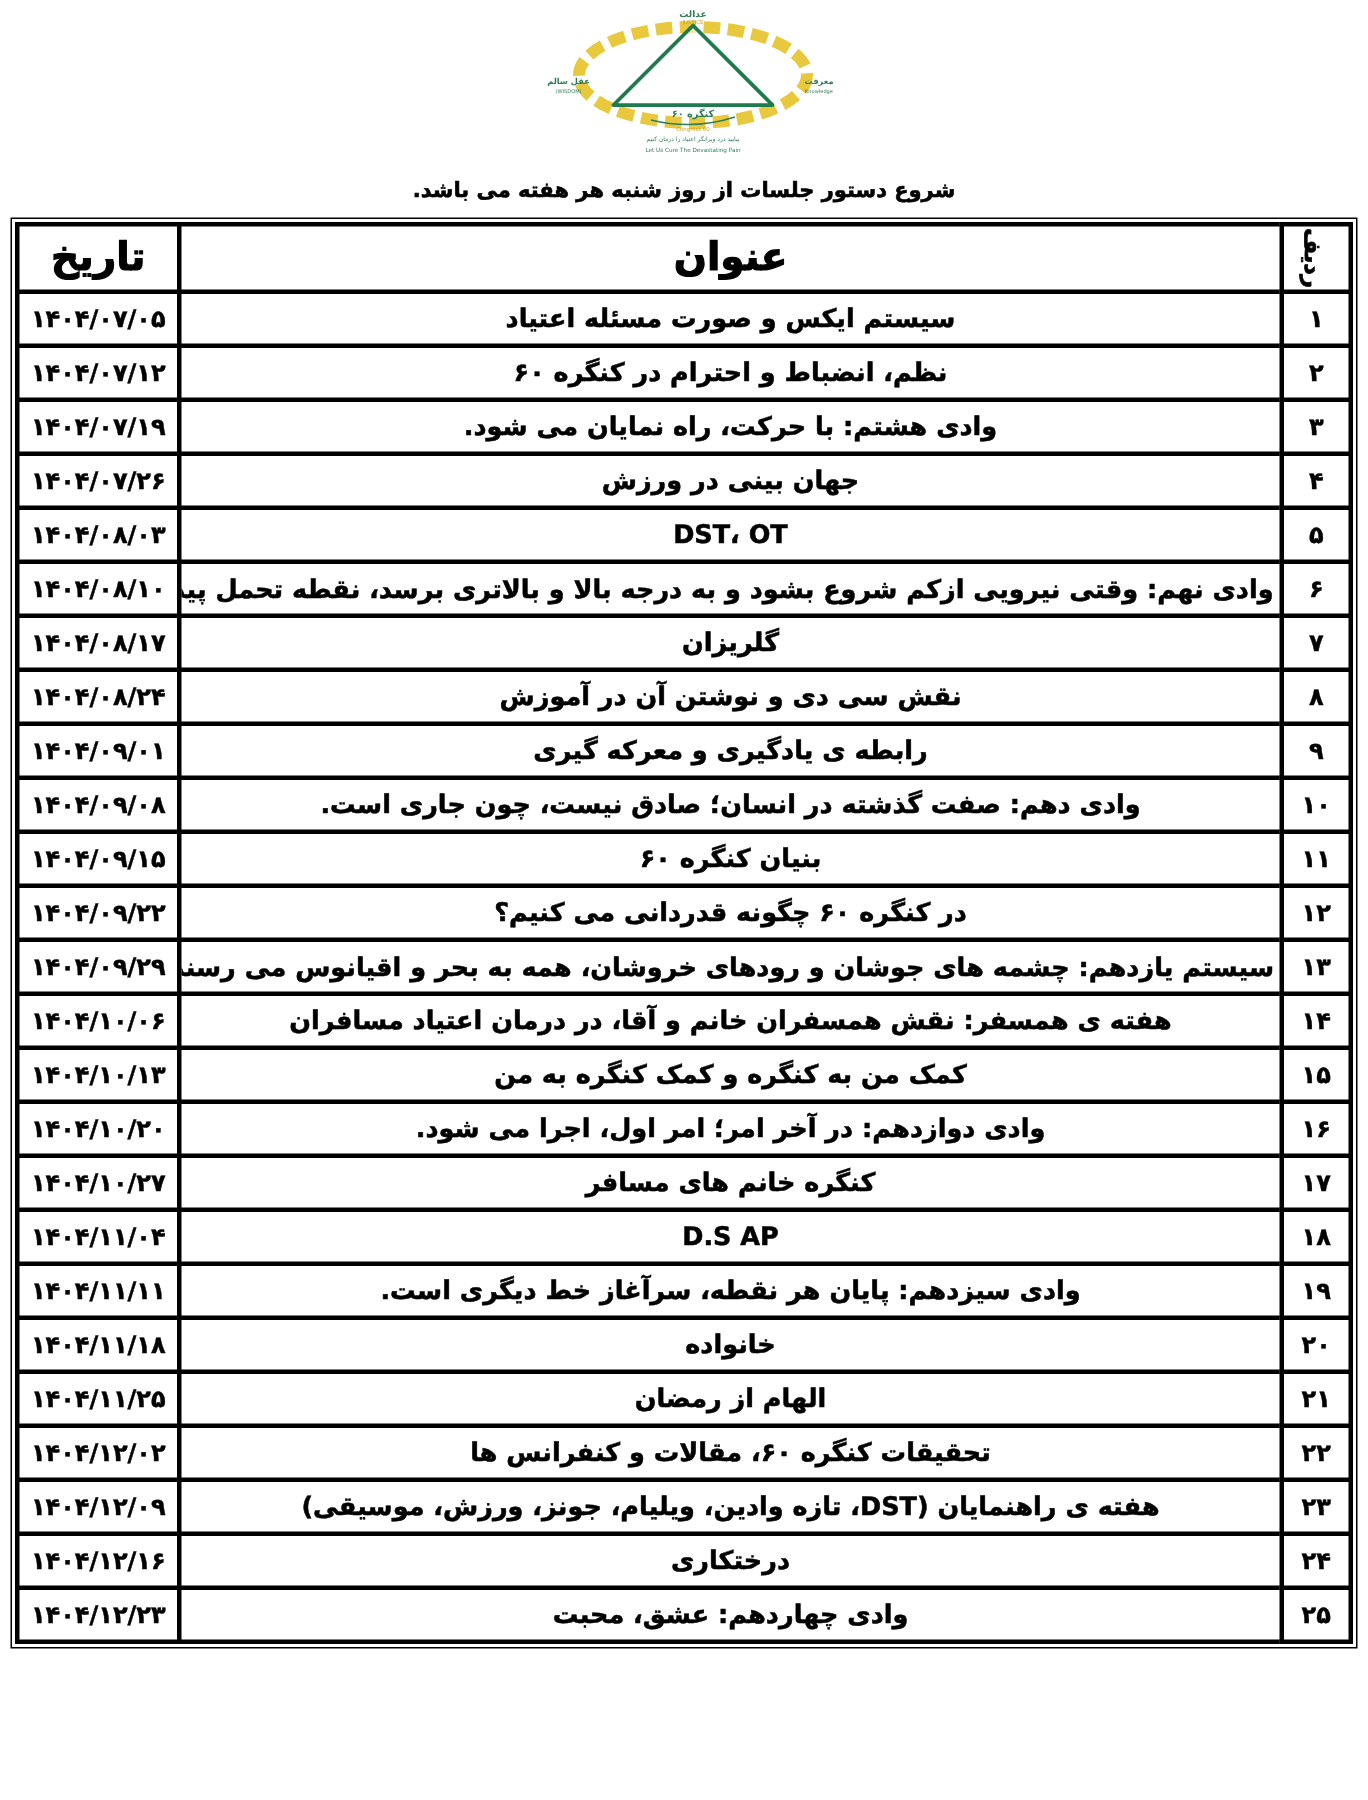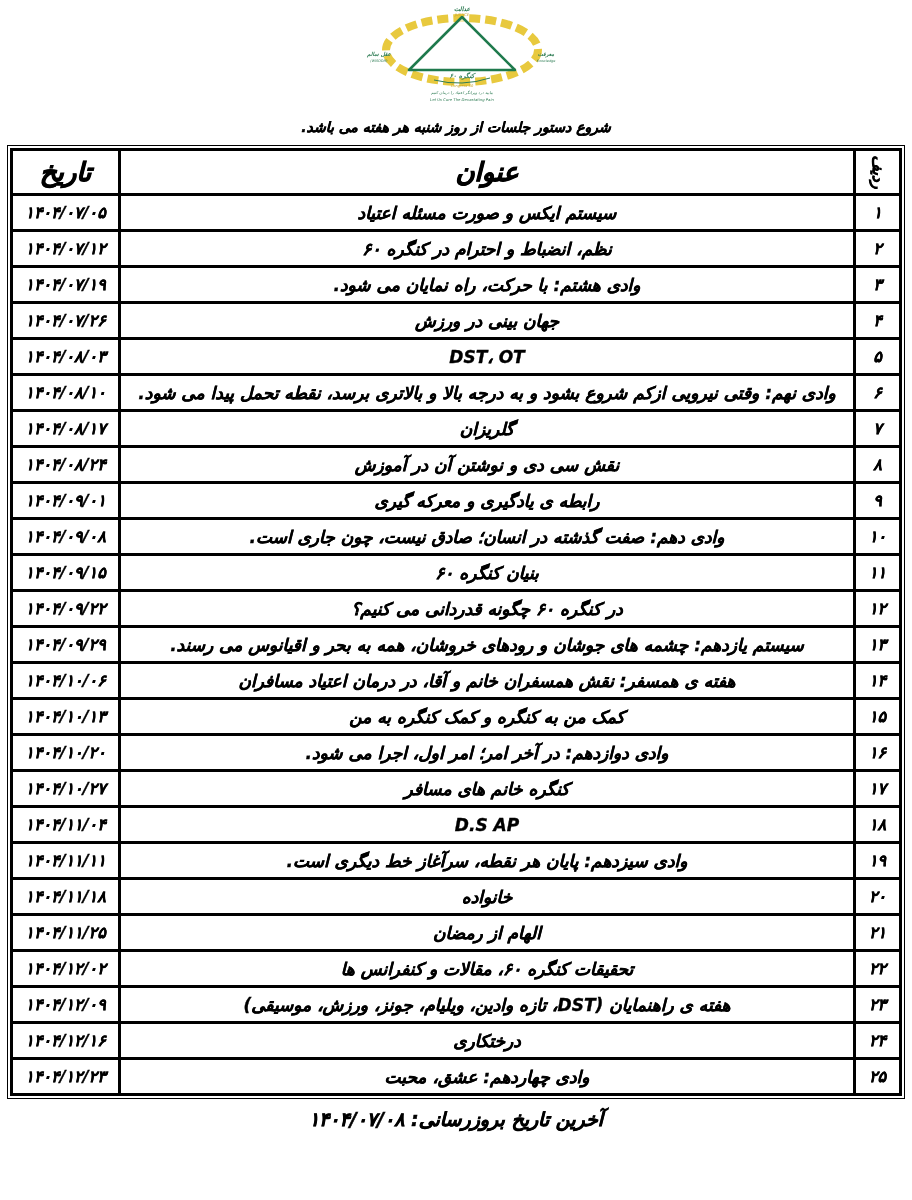--- a/index.html
+++ b/index.html
@@ -4,21 +4,21 @@
 <style>
   html, body {
     margin: 0; padding: 0;
     width: 912px; height: 1200px;
     background: #ffffff;
     font-family: "DejaVu Sans", sans-serif;
     color: #000;
     direction: rtl;
     overflow: hidden;
   }
-  .page { position: relative; width: 912px; height: 1200px; font-style: italic; }
+  .page { position: relative; width: 912px; height: 1200px; }
 
   
   .logo-wrap {
     width: 100%; height: 108px;
     display: flex; justify-content: center; align-items: flex-start;
     padding-top: 4px; box-sizing: border-box;
   }
   .logo-wrap svg { transform: translateX(6px); }
 
   
@@ -237,15 +237,14 @@
           </tr>
           <tr>
             <td class="radif-cell">۲۵</td>
             <td class="title-cell"><bdi>وادی چهاردهم: عشق، محبت</bdi></td>
             <td class="date-cell">۱۴۰۴/۱۲/۲۳</td>
           </tr>
         </tbody>
     </table>
   </div>
 
-  <div class="footer-note">آخرین تاریخ بروزرسانی: ۱۴۰۴/۰۷/۰۸</div>
 
 </div>
 
 </body></html>

